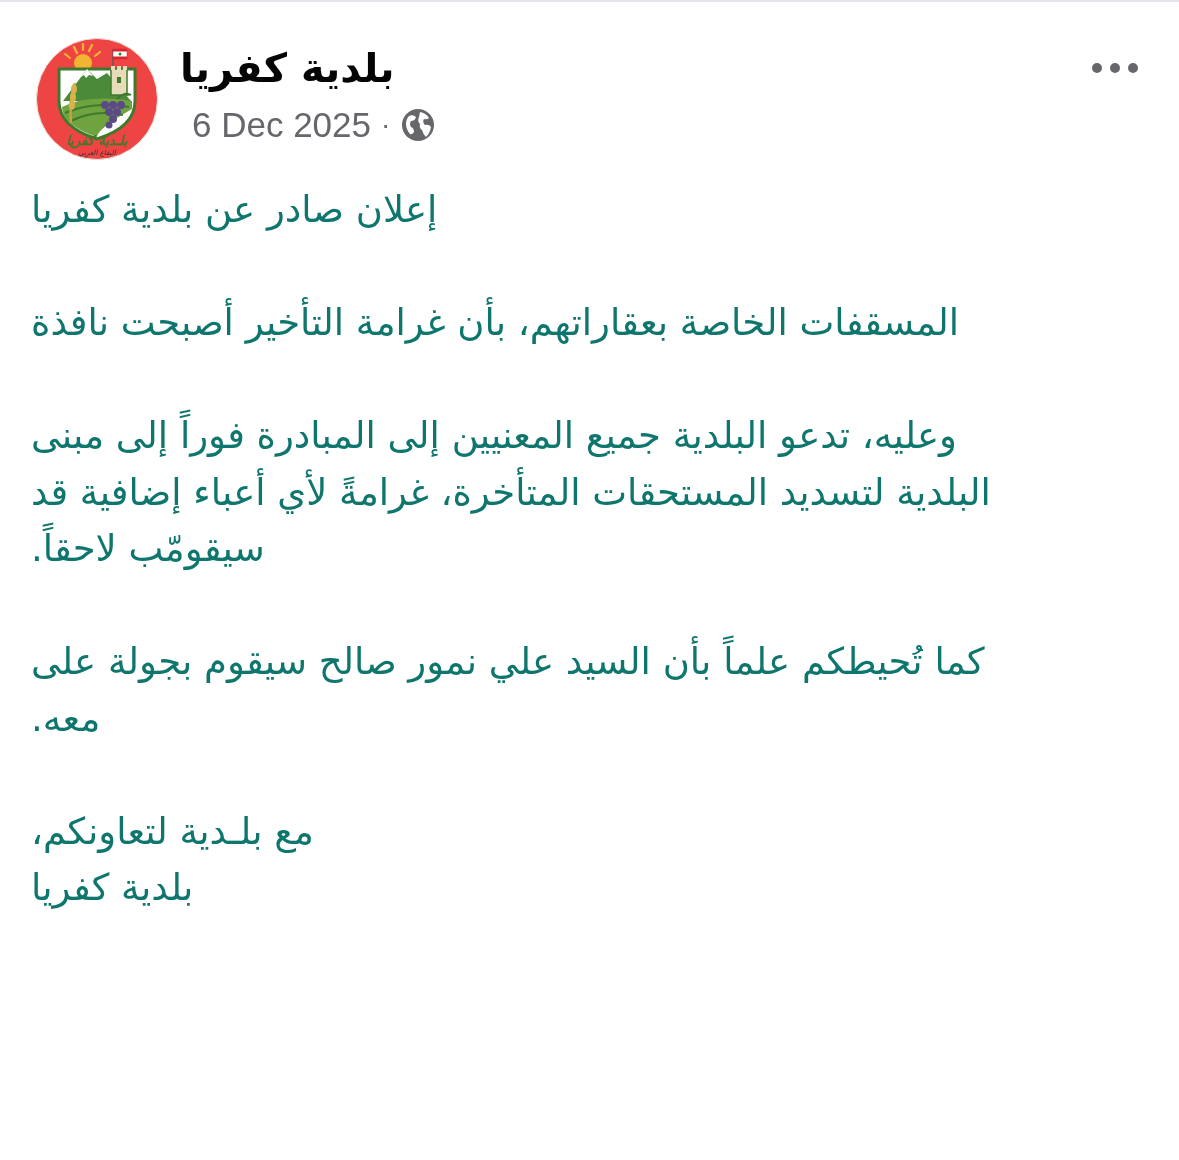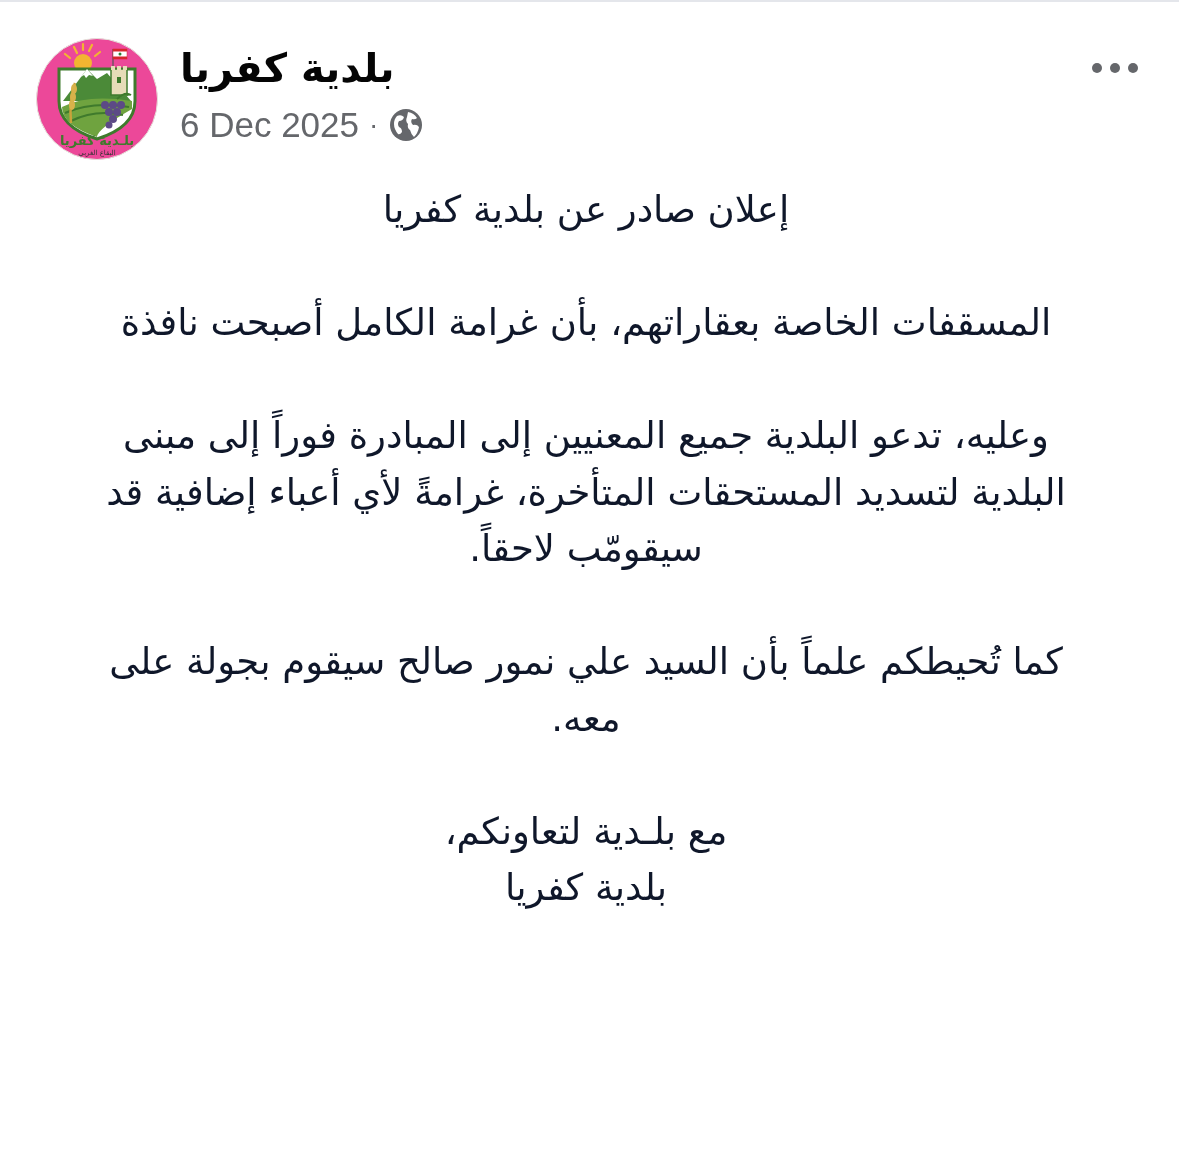--- a/index.html
+++ b/index.html
@@ -24,38 +24,39 @@
     .post-header {
       position: absolute;
       left: 0; top: 0;
       width: 1179px; height: 170px;
     }
     .avatar {
       position: absolute;
       left: 36px; top: 38px;
       width: 120px; height: 120px;
       border-radius: 50%;
-      background: #ec4899;
+      background: #ef4444;
       border: 1px solid #e4e2da;
       overflow: hidden;
+      font-style: italic;
     }
     .avatar svg { display: block; }
     .page-name {
       position: absolute;
       left: 180px; top: 38px;
       font-size: 40px;
       font-weight: bold;
       line-height: 60px;
       direction: rtl;
       color: #050505;
       white-space: nowrap;
     }
     .meta-row {
       position: absolute;
-      left: 180px; top: 102px;
+      left: 192px; top: 102px;
       height: 46px;
       display: flex;
       align-items: center;
       gap: 10px;
       color: #65676b;
       font-family: "Liberation Sans", sans-serif;
       font-size: 35px;
     }
     .meta-dot {
       font-size: 28px;
@@ -79,24 +80,24 @@
       width: 10px; height: 10px;
       border-radius: 50%;
       background: #65676b;
     }
     .post-body {
       position: absolute;
       right: 38px;
       top: 182px;
       width: 1110px;
       direction: rtl;
-      text-align: center;
+      text-align: left;
       font-size: 37px;
       line-height: 56.5px;
-      color: #0f172a;
+      color: #0f766e;
     }
     .post-body p {
       margin: 0 0 56.5px 0;
     }
     .post-body p.last {
       margin: 0;
     }
     .post-body .line {
       display: block;
     }
@@ -181,21 +182,21 @@
     <span class="more-dot"></span>
   </div>
 </div>
 
 <div class="post-body">
   <p>
     <span class="line">إعلان صادر عن بلدية كفريا</span>
   </p>
 
   <p>
-    <span class="line">المسقفات الخاصة بعقاراتهم، بأن غرامة الكامل أصبحت نافذة</span>
+    <span class="line">المسقفات الخاصة بعقاراتهم، بأن غرامة التأخير أصبحت نافذة</span>
   </p>
 
   <p>
     <span class="line">وعليه، تدعو البلدية جميع المعنيين إلى المبادرة فوراً إلى مبنى</span>
     <span class="line">البلدية لتسديد المستحقات المتأخرة، غرامةً لأي أعباء إضافية قد</span>
     <span class="line">سيقومّب لاحقاً.</span>
   </p>
 
   <p>
     <span class="line">كما تُحيطكم علماً بأن السيد علي نمور صالح سيقوم بجولة على</span>

